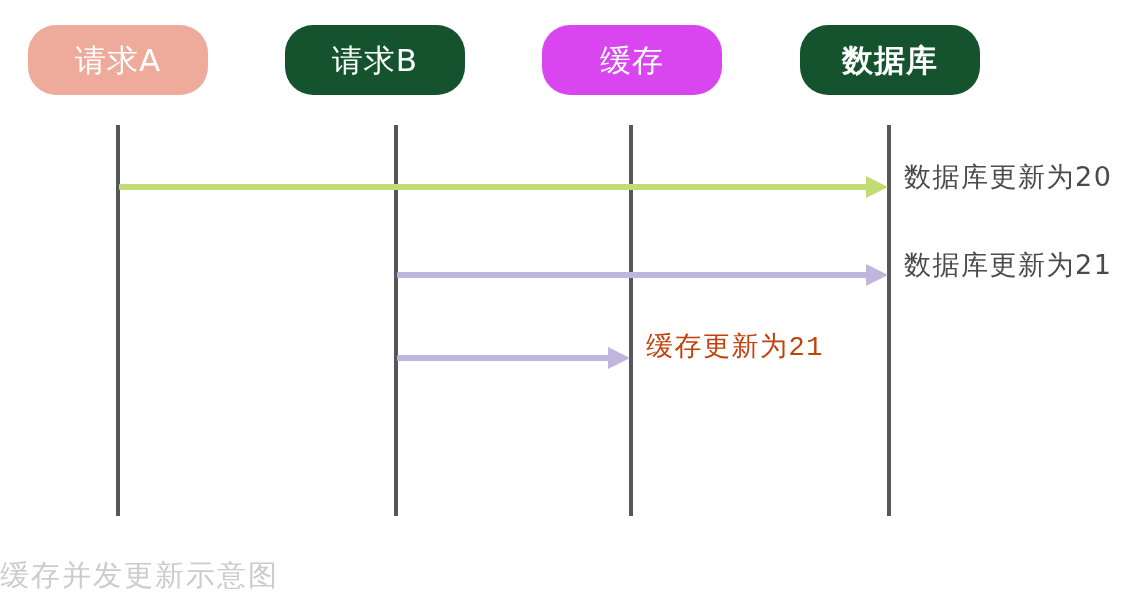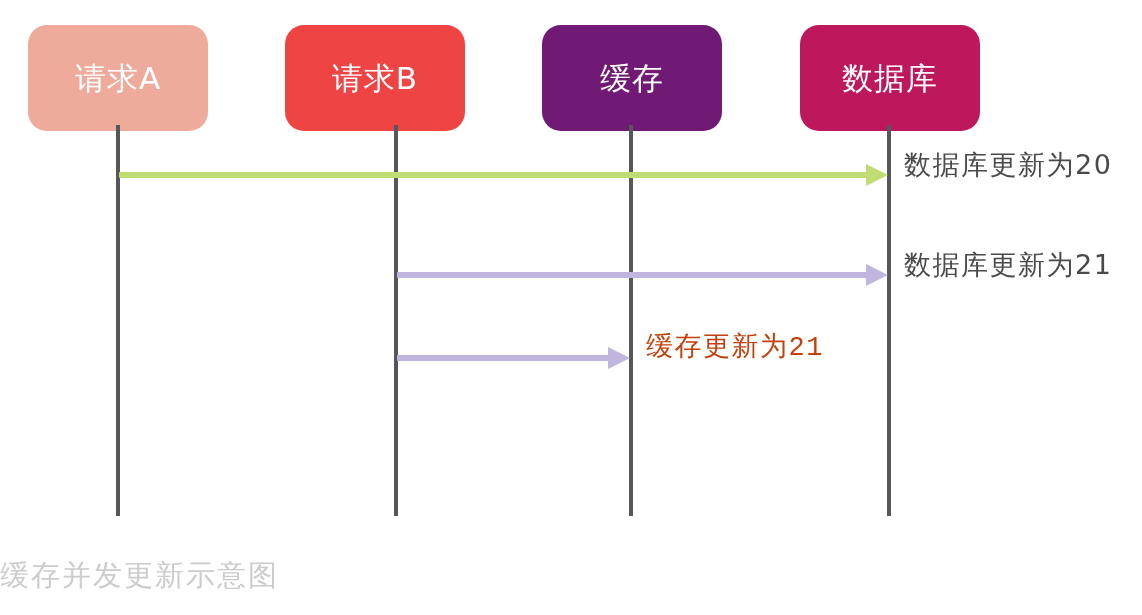--- a/index.html
+++ b/index.html
@@ -16,22 +16,22 @@
     height: 615px;
     background: #ffffff;
     overflow: hidden;
   }
 
   
   .participant-box {
     position: absolute;
     top: 25px;
     width: 180px;
-    height: 106px;
-    border-radius: 19px;
+    height: 70px;
+    border-radius: 28px;
     background: #eeab9c;
     display: flex;
     align-items: center;
     justify-content: center;
     box-sizing: border-box;
   }
   .participant-label {
     color: #ffffff;
     font-size: 31px;
     letter-spacing: 1px;
@@ -95,36 +95,36 @@
   }
 </style>
 </head>
 <body>
 
 <div id="diagram-root" style="background: rgb(255, 255, 255);">
 
   <div class="participant-box" style="left: 28px; background: rgb(238, 171, 156);">
     <span class="participant-label" style="color: rgb(255, 255, 255);">请求A</span>
   </div>
-  <div class="participant-box" style="left: 285px; background: #ef4444;">
+  <div class="participant-box" style="left: 285px; background: #14532d;">
     <span class="participant-label" style="color: rgb(255, 255, 255);">请求B</span>
   </div>
-  <div class="participant-box" style="left: 542px; background: #701a75;">
+  <div class="participant-box" style="left: 542px; background: #d946ef;">
     <span class="participant-label" style="color: rgb(255, 255, 255);">缓存</span>
   </div>
-  <div class="participant-box" style="left: 800px; background: #be185d;">
+  <div class="participant-box" style="left: 800px; background: #14532d; font-weight: bold;">
     <span class="participant-label" style="color: rgb(255, 255, 255);">数据库</span>
   </div>
 
   <div class="lifeline" style="left: 116px; background: rgb(87, 87, 90);"></div>
   <div class="lifeline" style="left: 394px; background: rgb(87, 87, 90);"></div>
   <div class="lifeline" style="left: 629px; background: rgb(87, 87, 90);"></div>
   <div class="lifeline" style="left: 887px; background: rgb(87, 87, 90);"></div>
 
-  <div class="message" id="message-0" style="left:119px; top:164px; width:769px;">
+  <div class="message" id="message-0" style="left:119px; top:176px; width:769px;">
     <span class="msg-line" style="background: rgb(191, 221, 114); width: 749px;"></span>
     <span class="msg-head" style="border-left: 22px solid rgb(191, 221, 114); left: 747px;"></span>
     <span class="msg-text" style="left: 785px; color: rgb(74, 74, 77);">数据库更新为20</span>
   </div>
 
   <div class="message" id="message-1" style="left:397px; top:264px; width:491px;text-align:center;">
     <span class="msg-line" style="background: rgb(192, 181, 221); width: 471px;"></span>
     <span class="msg-head" style="border-left: 22px solid rgb(192, 181, 221); left: 469px;"></span>
     <span class="msg-text" style="left: 507px; color: rgb(74, 74, 77);">数据库更新为21</span>
   </div>

